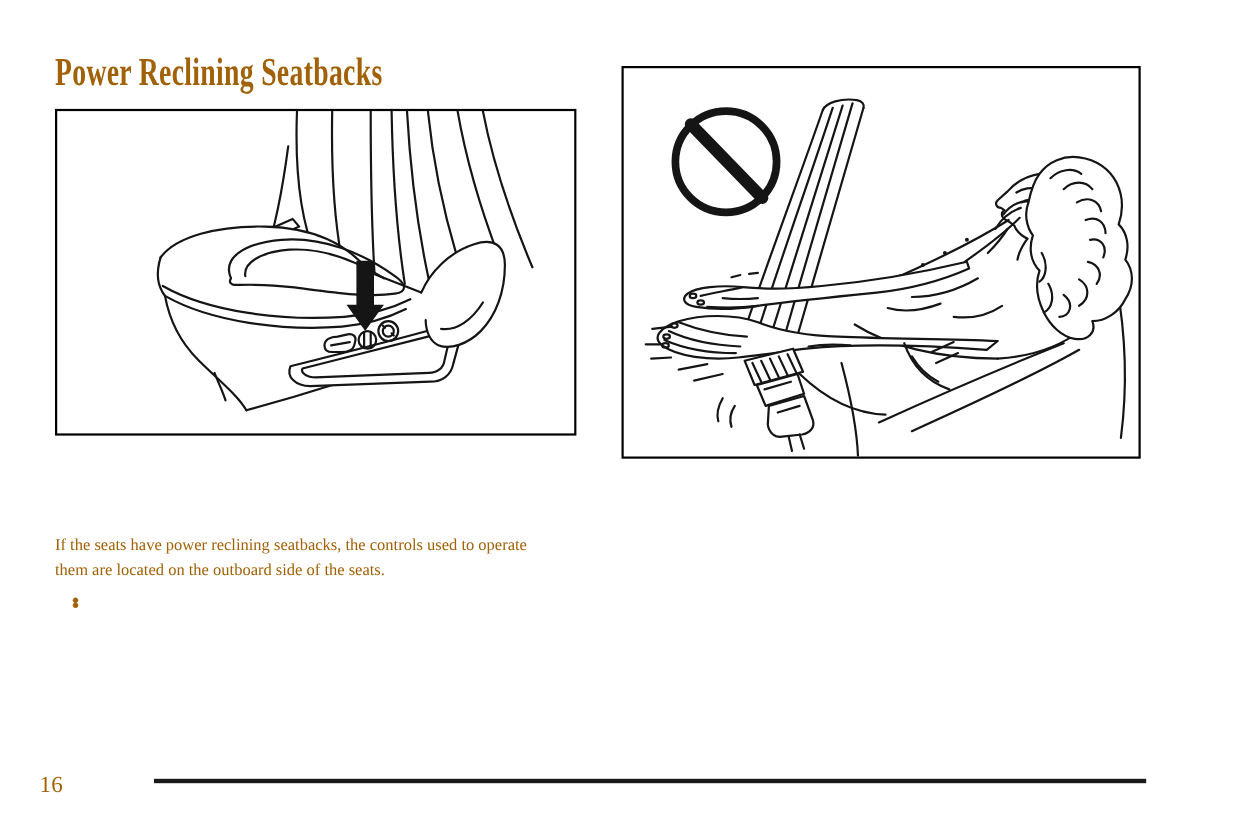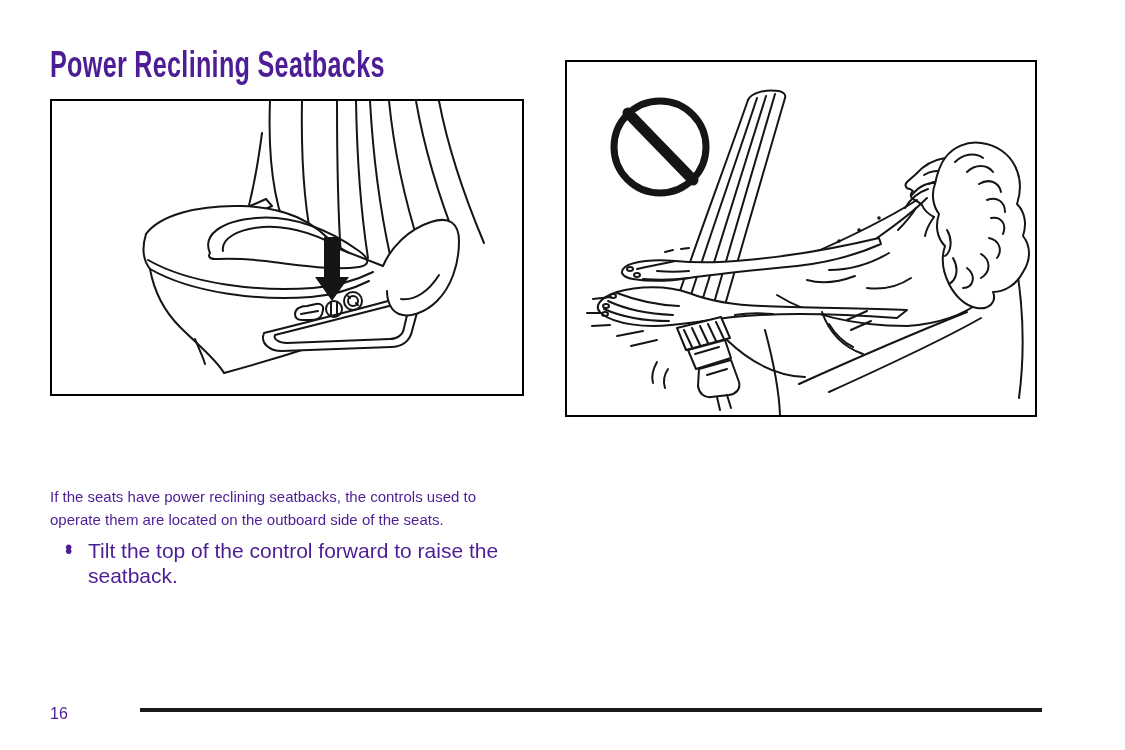--- a/index.html
+++ b/index.html
@@ -1,31 +1,31 @@
 <!DOCTYPE html>
 <html><head>
 <meta charset="utf-8">
 <style>
   html,body{margin:0;padding:0;background:#fff;}
   .page{position:relative;width:1125px;height:750px;background:#fff;overflow:hidden;
-        font-family:Liberation Sans, sans-serif;color:#4c1d95;}
+        font-family:Liberation Serif, serif;color:#a16207;}
   .heading{position:absolute;left:50px;top:47px;font-size:36px;line-height:36px;font-weight:bold;
            white-space:nowrap;transform:scaleX(0.70);transform-origin:0 50%;margin:0;letter-spacing:0.4px;}
   .figbox{position:absolute;border:2px solid #000;box-sizing:border-box;background:#fff;}
   .fig-left{left:50px;top:99px;width:474px;height:297px;}
   .fig-right{left:565px;top:60px;width:472px;height:357px;}
   .caption{position:absolute;left:50px;top:407px;width:474px;text-align:center;
            font-weight:bold;font-size:25px;line-height:20px;}
   .caption div{transform:scaleX(0.75);}
   .para{position:absolute;left:50px;top:460px;width:448px;font-size:15px;line-height:23px;margin-top:25px;}
   .bullets{position:absolute;left:65px;top:534px;margin:0;padding:0;list-style:none;
            font-size:21px;line-height:25px;}
   .bullets li{position:relative;width:420px;padding-left:23px;margin:0 0 4px 0;}
   .bullets .marker{position:absolute;left:0;top:0;}
-  .page-num{position:absolute;left:50px;top:702px;font-size:16px;line-height:23px;}
+  .page-num{position:absolute;left:36px;top:702px;font-size:21px;line-height:23px;}
   .rule{position:absolute;left:140px;top:708px;width:902px;height:4px;background:#1a1a1a;}
   svg{display:block;}
 </style>
 </head>
 <body>
 
 <div class="page">
 
   <h1 class="heading">Power Reclining Seatbacks</h1>
 
@@ -81,21 +81,20 @@
 
 
   <p class="para">If the seats have power reclining seatbacks, the controls used to operate them are located on the outboard side of the seats.</p>
 
   <ul class="bullets">
     <li>
       <span class="marker">•</span>
     </li>
     <li>
       <span class="marker">•</span>
-      <span>Tilt the top of the control forward to raise the seatback.</span>
     </li>
   </ul>
 
   <div class="figbox fig-right">
     <svg width="468" height="353" viewBox="0 0 468 353">
       <g stroke="#151515" stroke-width="2" fill="none" stroke-linecap="round" stroke-linejoin="round">
 
         <path d="M448,196 C456,240 458,290 452,336"></path>
         <path d="M232,322 C285,298 345,272 400,250"></path>
         <path d="M262,330 C315,306 372,280 414,256"></path>

